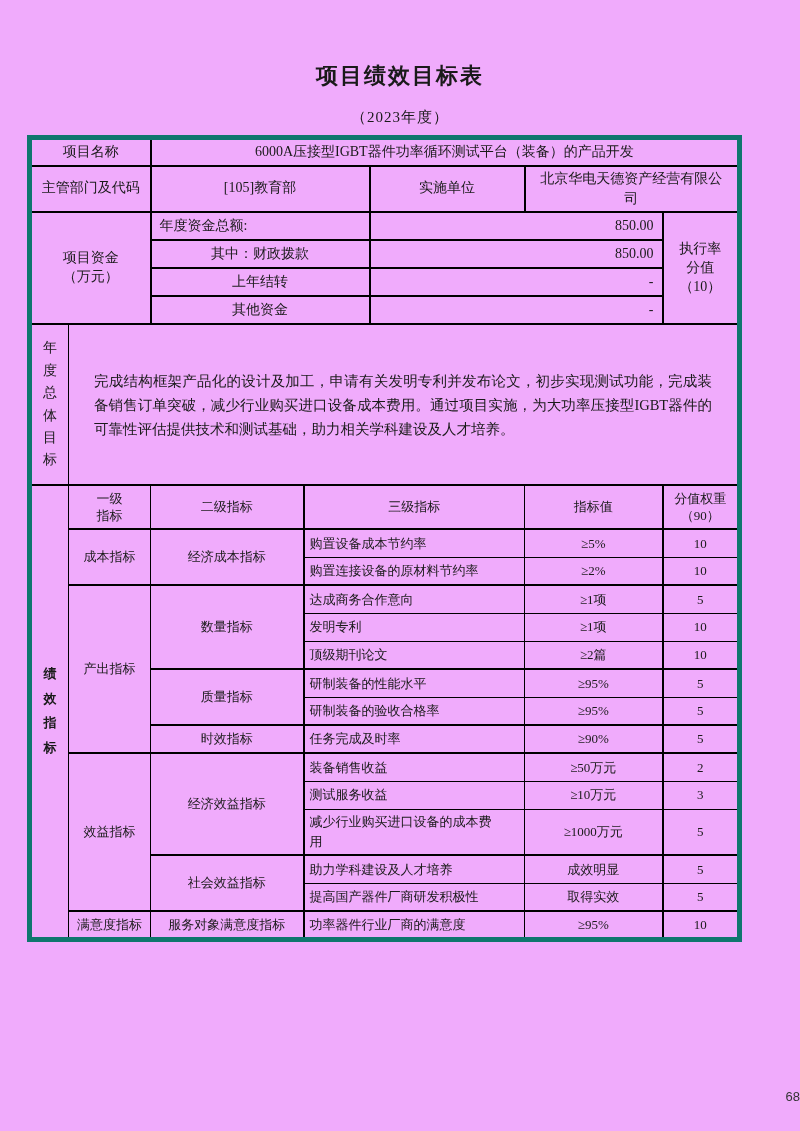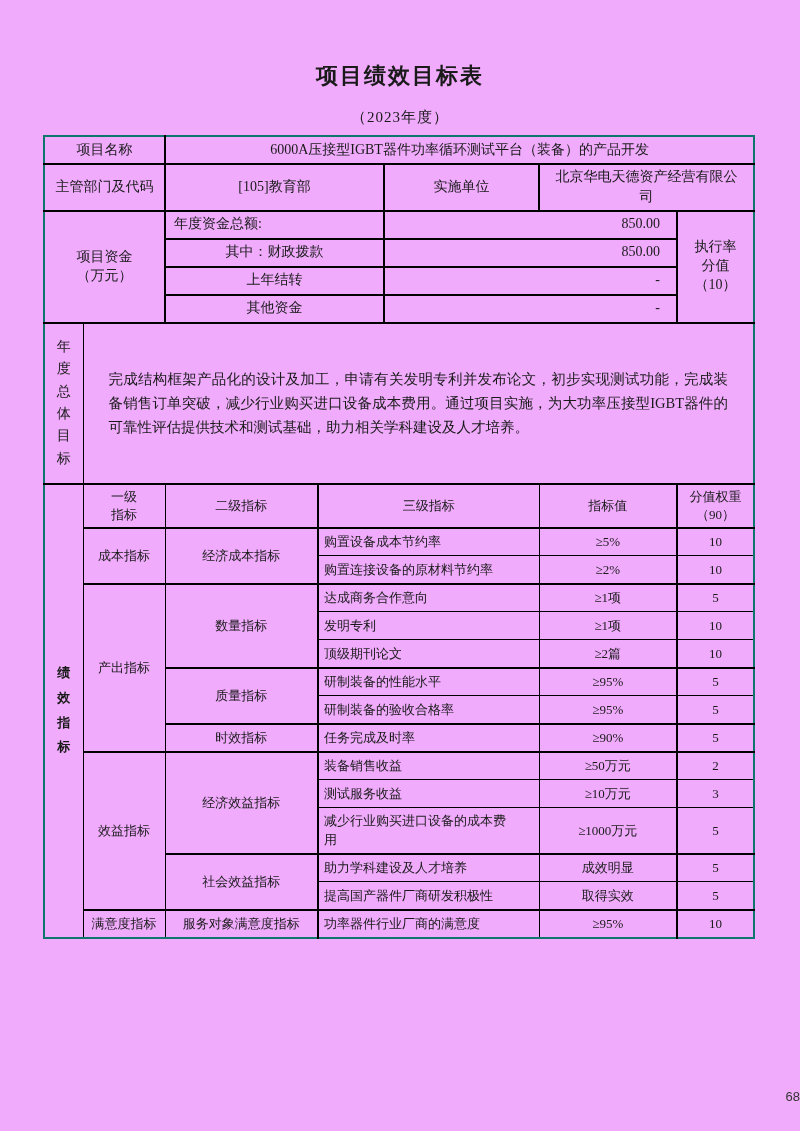--- a/index.html
+++ b/index.html
@@ -22,45 +22,45 @@
     letter-spacing: 2px;
   }
   .doc-subtitle {
     margin-top: 17px;
     text-align: center;
     font-size: 15px;
     letter-spacing: 1px;
   }
   table.main {
     position: absolute;
-    left: 43px; top: 135px;
+    left: 27px; top: 135px;
     width: 710px;
     border-collapse: collapse;
     table-layout: fixed;
-    border: 2px solid #0f766e;
+    border: 5px solid #0f766e;
   }
   td {
     border: 1px solid #000;
     padding: 2px 4px;
     text-align: center;
     vertical-align: middle;
     font-size: 14px;
     line-height: 1.35;
     overflow: hidden;
   }
   tr.hb { border-bottom: 2px solid #000; }
   td.hr { border-right-width: 2px; }
   tr.h28 { height: 28px; }
   tr.h42 { height: 42px; }
   tr.h44 { height: 44px; }
   tr.h46 { height: 46px; }
   tr.h161 { height: 161px; }
   .pre { white-space: pre-line; }
   .left { text-align: left; padding-left: 8px; }
-  .num  { text-align: right; padding-right: 16px; }
+  .num  { text-align: right; padding-right: 8px; }
   .company { padding: 2px 12px; line-height: 1.45; }
   .goal-text {
     text-align: left;
     padding: 4px 25px;
     font-size: 14.5px;
     line-height: 1.66;
     text-align: justify;
   }
   .vcell { padding: 0; }
   .vlabel {

